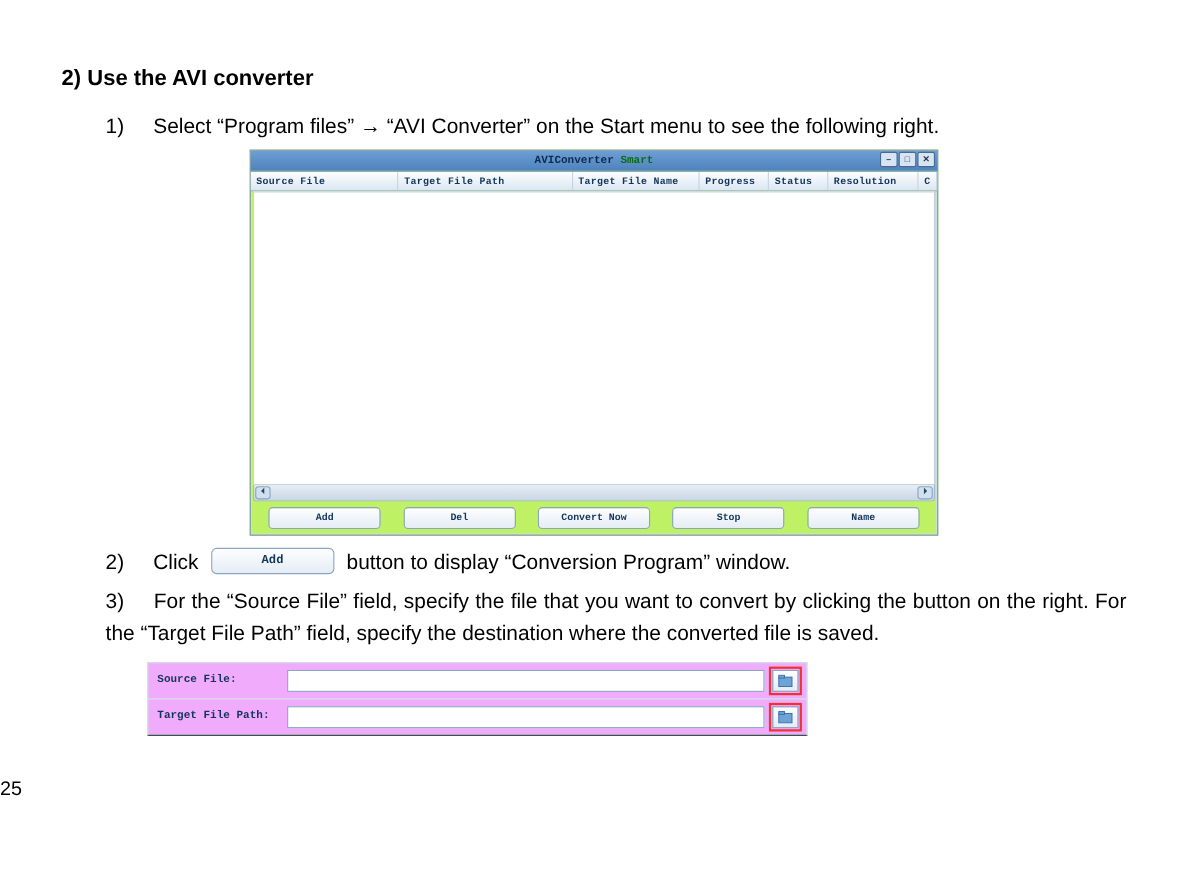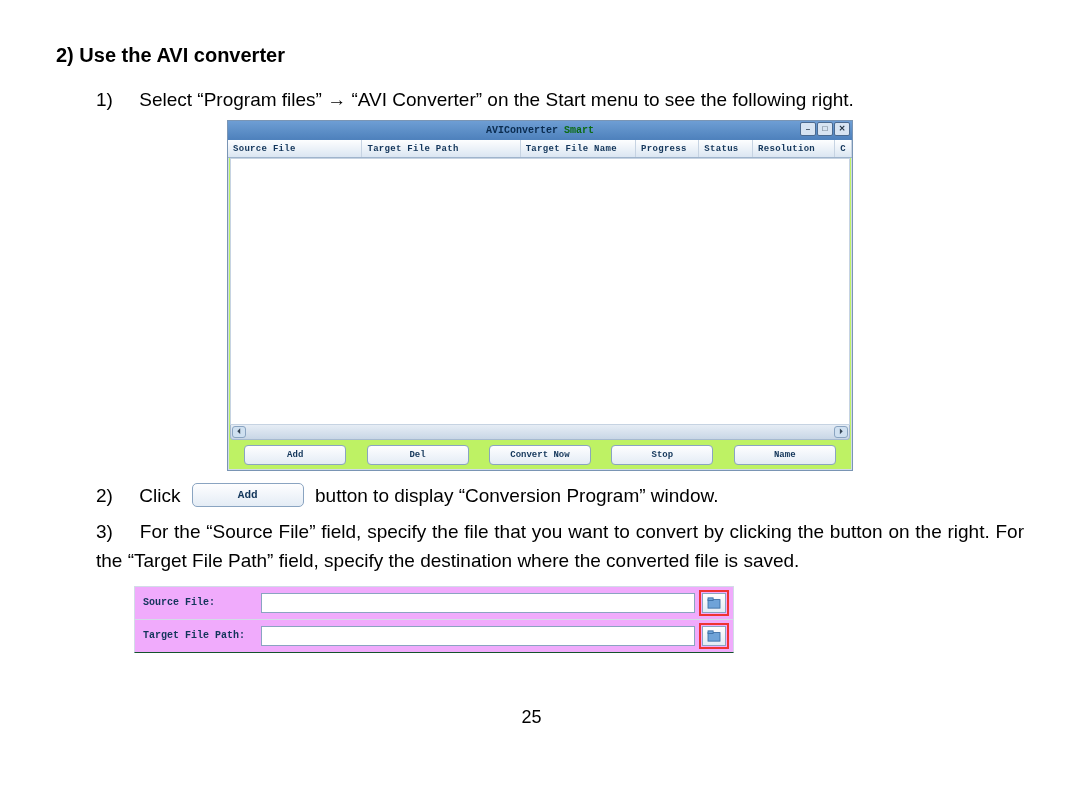--- a/index.html
+++ b/index.html
@@ -1,16 +1,16 @@
 <!DOCTYPE html>
 <html><head>
 <meta charset="utf-8">
 <style>
   html,body{margin:0;padding:0;background:#fff;font-family:Arial,Helvetica,sans-serif;color:#000;}
-  .page{width:1080px;height:756px;position:relative;box-sizing:border-box;padding:44px 56px 0 56px;}
+  .page{width:1080px;height:756px;position:relative;box-sizing:border-box;padding:60px 56px 0 56px;}
   .heading{font-size:20px;font-weight:bold;margin:0 0 18px 0;}
   .step{font-size:19px;line-height:1.55;margin:0 0 6px 0;padding-left:40px;}
   .step .num{display:inline-block;width:38px;}
   .justify{text-align:justify;}
   
   .app-window{
     width:624px;margin:4px auto 10px auto;border:1px solid #7a95b4;
     background:#bef264;box-shadow:0 0 0 1px #d0dbe8 inset;font-family:"Courier New",monospace;
   }
   .titlebar{
@@ -60,21 +60,21 @@
   .field-row{display:flex;align-items:center;height:32px;background:#f0abfc;border:1px solid #d2dce7;border-bottom:none;}
   .field-row:last-child{border-bottom:1px solid #14532d;}
   .field-label{width:118px;font-size:10px;color:#12355a;font-weight:bold;padding-left:8px;}
   .field-input{flex:1;height:18px;border:1px solid #8aa4c1;background:#fff;margin-right:4px;}
   .browse-wrap{border:2px solid #e33;padding:1px;margin-right:4px;}
   .browse-btn{
     width:22px;height:18px;border:1px solid #8aa4c1;background:linear-gradient(#fefeff,#e4ecf5);
     display:flex;align-items:center;justify-content:center;
   }
   .browse-btn svg{width:14px;height:12px;}
-  .page-num{position:absolute;bottom:28px;left:0;right:17px;text-align:center;font-size:18px;}
+  .page-num{position:absolute;bottom:28px;left:0;right:17px;text-align:left;font-size:18px;}
 </style>
 </head>
 <body>
 
 <div class="page">
   <div class="heading">2) Use the AVI converter</div>
 
   <div class="step">
     <span class="num">1)</span>
     <span>Select “Program files” → “AVI Converter” on the Start menu to see the following right.</span>

